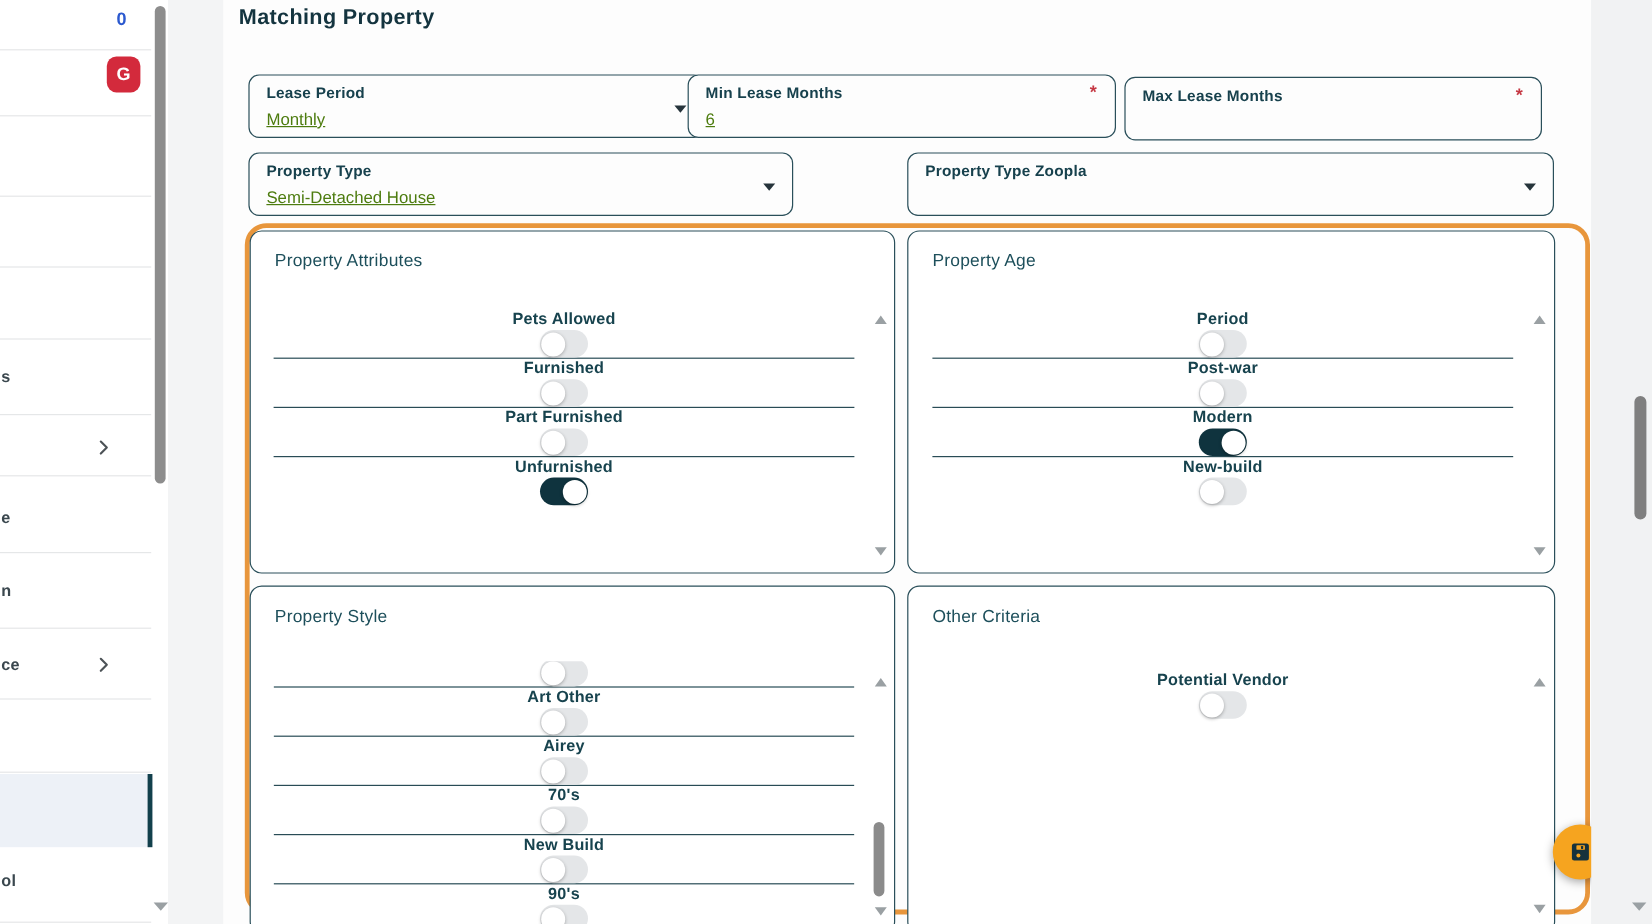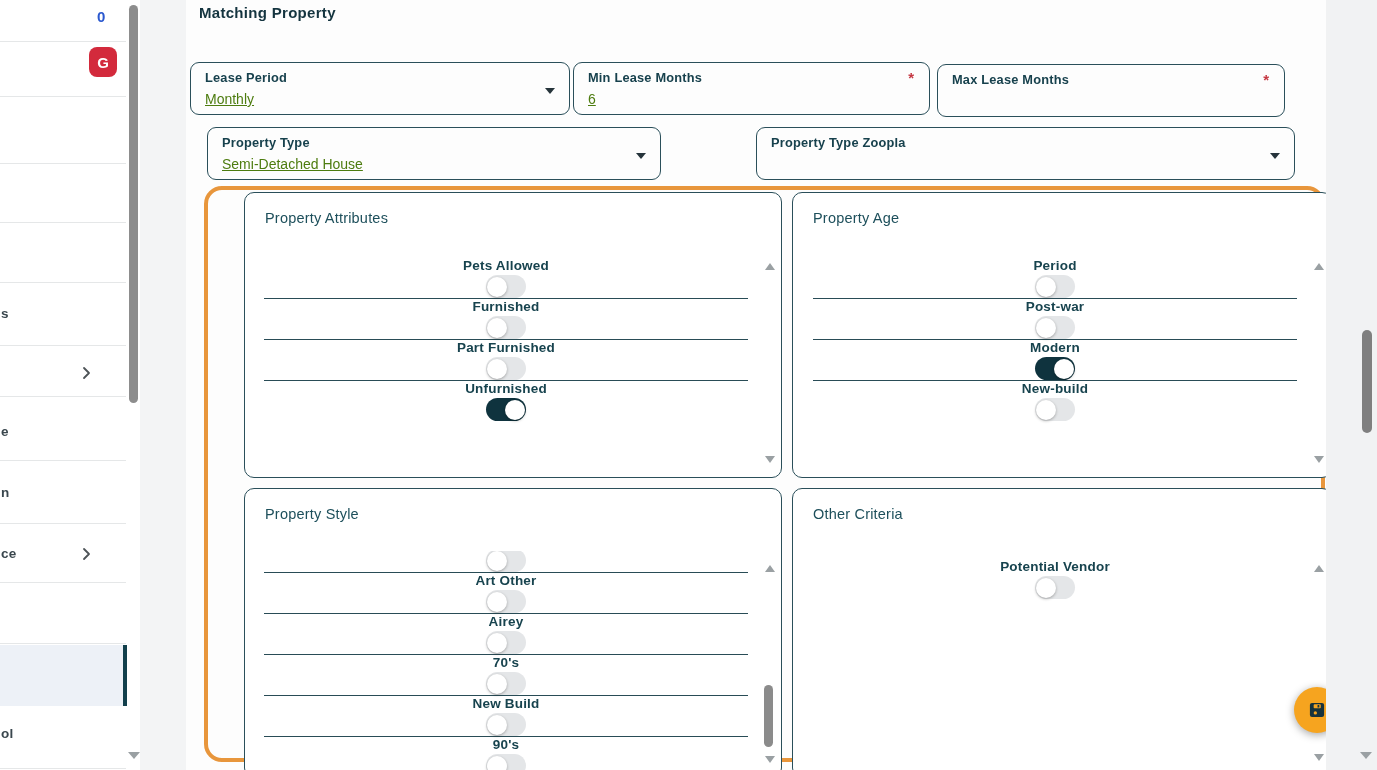--- a/index.html
+++ b/index.html
@@ -15,31 +15,31 @@
   .sb-frag{position:absolute;left:1px;font-size:13.5px;font-weight:700;color:#3a474e;letter-spacing:.3px;}
   .sb-chevron{position:absolute;left:79px;width:14px;height:14px;color:#4d5357;}
   .sb-scrollbar{position:absolute;left:129px;top:5px;width:9px;height:398px;border-radius:5px;background:#8d8d8d;}
   .sb-count{position:absolute;left:97px;top:8px;color:#2b59cf;font-weight:700;font-size:15px;}
   .sb-badge{position:absolute;left:89px;top:47px;width:28px;height:30px;border-radius:8px;background:#d32a3c;
     color:#fff;font-weight:700;font-size:15px;display:flex;align-items:center;justify-content:center;}
   .tri-down-sm{position:absolute;width:0;height:0;border-left:6px solid transparent;border-right:6px solid transparent;border-top:7px solid #9aa0a3;}
 
   
   .card{position:absolute;left:186px;top:0;width:1140px;height:770px;background:#fdfdfd;}
-  .page-title{position:absolute;left:13px;top:4px;font-size:15px;font-weight:700;color:#14343f;letter-spacing:.3px;}
+  .page-title{position:absolute;left:13px;top:4px;font-size:18px;font-weight:700;color:#14343f;letter-spacing:.3px;}
 
   .field{position:absolute;background:#fdfdfd;border:1.3px solid #2a4f5a;border-radius:9px;height:53px;box-sizing:border-box;padding:7px 14px;}
   .f-label{font-size:12.8px;font-weight:600;color:#17414d;display:block;letter-spacing:.2px;}
   .f-value{font-size:14px;color:#4d7c0f;display:block;margin-top:6px;text-decoration:underline;}
   .caret{position:absolute;right:14px;top:25px;width:0;height:0;border-left:5.5px solid transparent;border-right:5.5px solid transparent;border-top:6.5px solid #26343b;}
   .req{position:absolute;right:15px;top:6px;color:#c53843;font-size:15px;font-weight:700;}
 
   .group{position:absolute;left:18px;top:186px;width:1121px;height:576px;border:4.5px solid #e8963c;border-radius:18px;box-sizing:border-box;}
 
-  .panel{position:absolute;background:#ffffff;border:1.4px solid #2a4f5a;border-radius:10px;box-sizing:border-box;margin-left:36px;}
+  .panel{position:absolute;background:#ffffff;border:1.4px solid #2a4f5a;border-radius:10px;box-sizing:border-box;}
   .p-title{position:absolute;left:20px;top:17px;font-size:14.5px;color:#1d4f5b;letter-spacing:.2px;}
   .rows{position:absolute;}
   .trow{height:40px;display:flex;align-items:center;justify-content:space-between;border-bottom:1.4px solid #294c56;flex-direction:column;}
   .trow:last-child{border-bottom:none;}
   .tlabel{font-size:13.5px;font-weight:700;color:#17434e;letter-spacing:.2px;}
   .toggle{width:40px;height:23px;border-radius:12px;background:#e4e6e8;position:relative;flex:none;cursor:pointer;}
   .toggle .knob{position:absolute;left:1px;top:1.5px;width:20px;height:20px;border-radius:50%;background:#fff;box-shadow:0 1px 3px rgba(0,0,0,.30);}
   .toggle[data-on="true"]{background:#0f333e;}
   .toggle[data-on="true"] .knob{left:19px;}
   .tri-up{position:absolute;width:0;height:0;border-left:5.5px solid transparent;border-right:5.5px solid transparent;border-bottom:7px solid #9aa0a3;}
@@ -88,21 +88,21 @@
   </svg>
 
   <div class="sb-selected"></div>
   <div class="sb-scrollbar"></div>
   <div class="tri-down-sm" style="left:128px;top:752px"></div>
 </div>
 
 <div class="card">
   <div class="page-title">Matching Property</div>
 
-  <div class="field" style="left:4px;top:62px;width:380px">
+  <div class="field" style="left:21px;top:62px;width:380px">
     <span class="f-label">Lease Period</span>
     <span class="f-value">Monthly</span>
     <span class="caret"></span>
   </div>
   <div class="field" style="left:387px;top:62px;width:357px">
     <span class="f-label">Min Lease Months</span>
     <span class="f-value">6</span>
     <span class="req">*</span>
   </div>
   <div class="field" style="left:751px;top:64px;width:348px">

